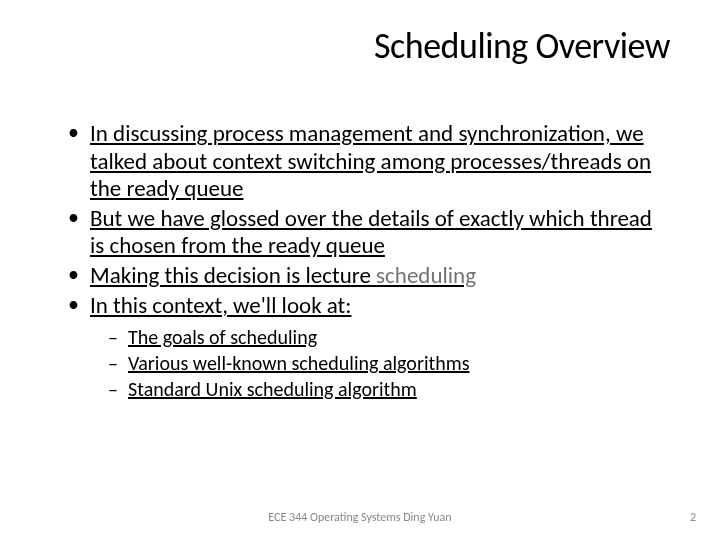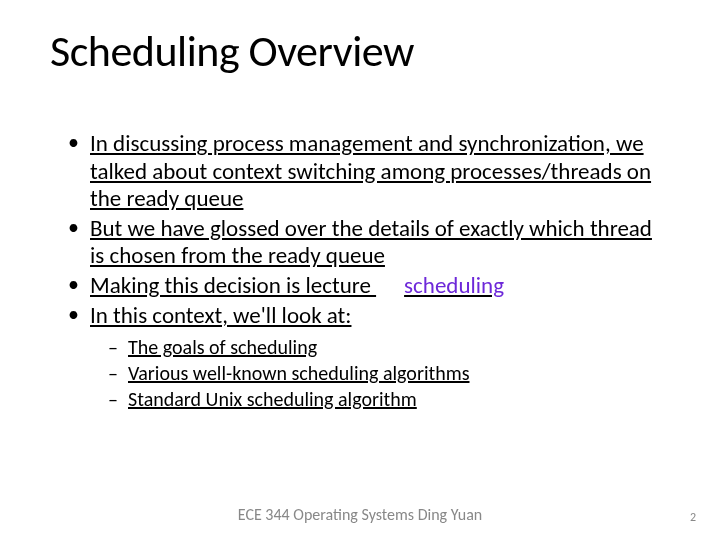--- a/index.html
+++ b/index.html
@@ -13,22 +13,22 @@
       background: #ffffff;
       font-family: Calibri, 'Segoe UI', Arial, sans-serif;
       color: #000000;
       position: relative;
       overflow: hidden;
     }
     .slide {
       padding: 24px 50px 0 50px;
     }
     .title {
-      text-align: left;
-      font-size: 44px;
+      text-align: right;
+      font-size: 36px;
       font-weight: 400;
       margin-bottom: 52px;
       letter-spacing: -0.5px;
     }
     .content {
       padding-left: 12px;
     }
     ul.main-list {
       list-style: none;
       font-size: 23px;
@@ -58,30 +58,29 @@
       padding-left: 22px;
       margin-bottom: 2px;
     }
     ul.sub-list > li::before {
       content: "–";
       position: absolute;
       left: 2px;
       top: 0;
     }
     .highlight {
-      color: #6d28d9;
-      margin-left: 28px;
+      color: #737373;
     }
     .footer {
       position: absolute;
       bottom: 16px;
       left: 0;
       width: 100%;
       text-align: center;
-      font-size: 16px;
+      font-size: 12px;
       color: #888888;
     }
     .page-number {
       position: absolute;
       bottom: 16px;
       right: 24px;
       font-size: 12px;
       color: #888888;
     }
   </style>

